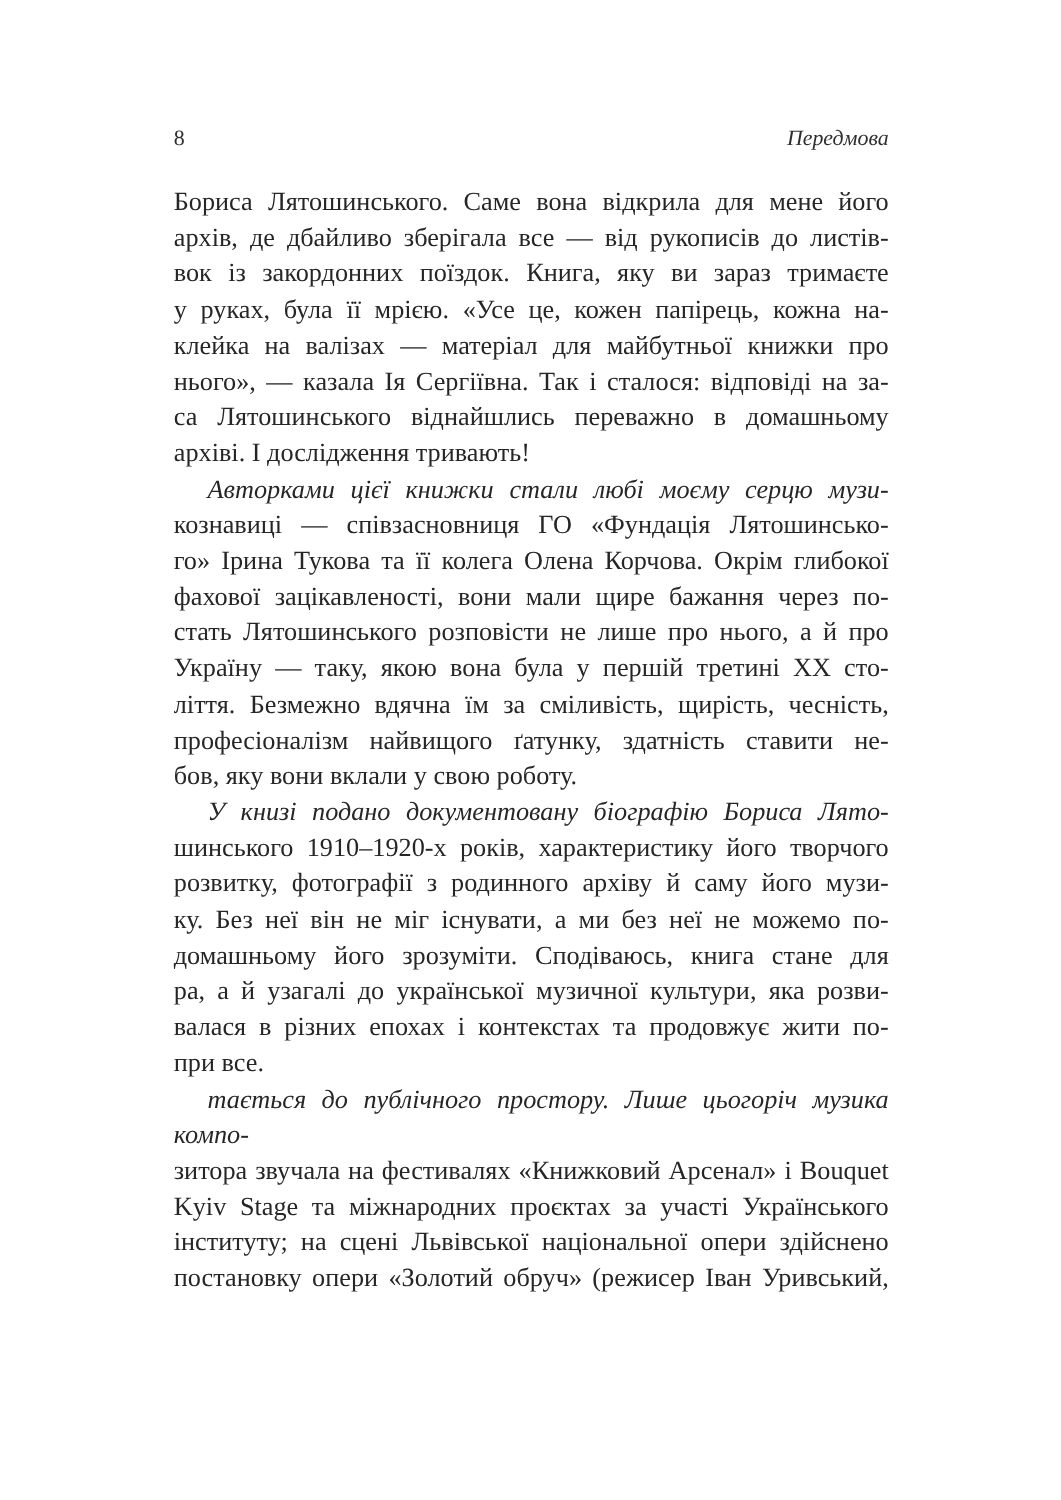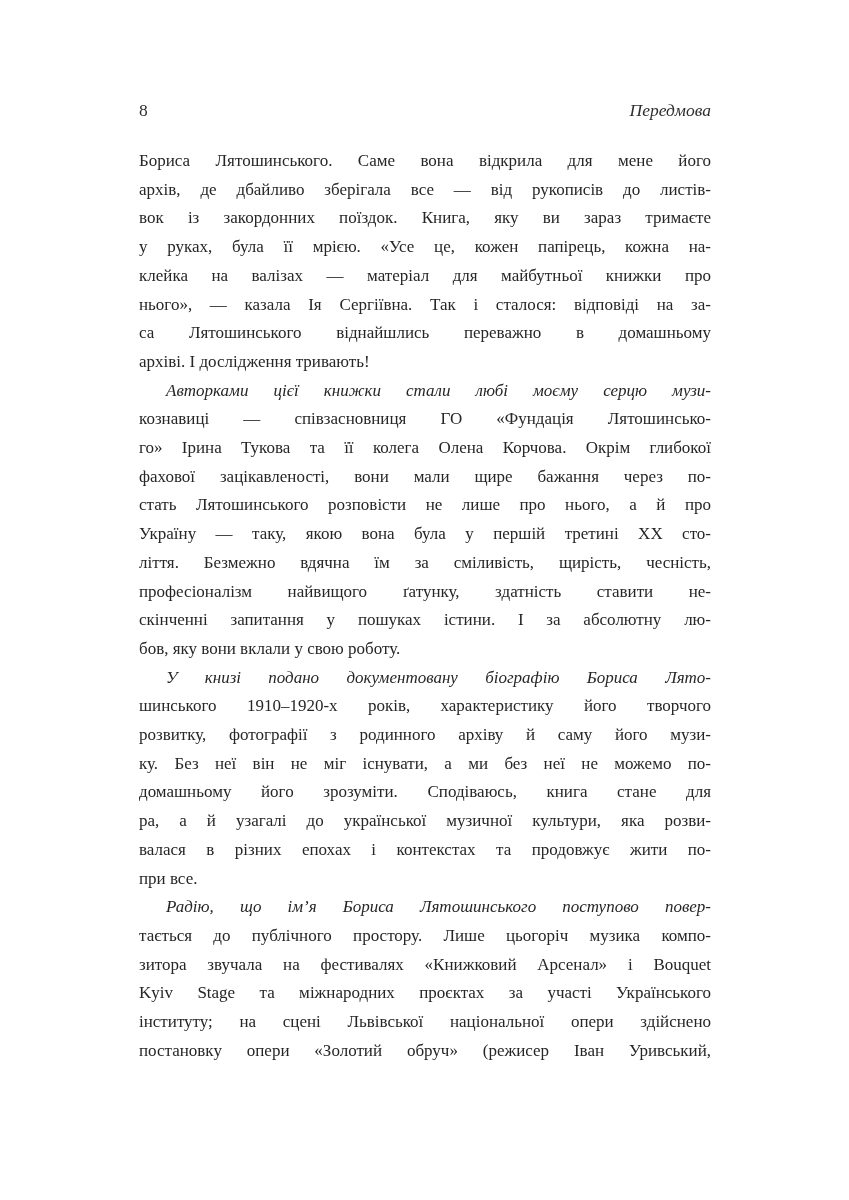--- a/index.html
+++ b/index.html
@@ -29,21 +29,21 @@
     font-size: 17.5px;
     line-height: 22px;
     color: #2e2e2e;
   }
   .running-head {
     font-style: italic;
     margin-top: 47px;
   }
   .body-text {
     margin-top: 26px;
-    font-size: 17px;
+    font-size: 21px;
     line-height: 28.7px;
   }
   .para {
     margin: 0;
   }
   .line {
     text-align: justify;
     text-align-last: justify;
     white-space: normal;
   }
@@ -79,35 +79,33 @@
         </div>
         <div class="para indent-first">
           <div class="line">Авторками цієї книжки стали любі моєму серцю музи-</div>
           <div class="line">кознавиці — співзасновниця ГО «Фундація Лятошинсько-</div>
           <div class="line">го» Ірина Тукова та її колега Олена Корчова. Окрім глибокої</div>
           <div class="line">фахової зацікавленості, вони мали щире бажання через по-</div>
           <div class="line">стать Лятошинського розповісти не лише про нього, а й про</div>
           <div class="line">Україну — таку, якою вона була у першій третині ХХ сто-</div>
           <div class="line">ліття. Безмежно вдячна їм за сміливість, щирість, чесність,</div>
           <div class="line">професіоналізм найвищого ґатунку, здатність ставити не-</div>
-          <div class="line">скінченні запитання у пошуках істини. І за абсолютну лю-</div>
           <div class="line">бов, яку вони вклали у свою роботу.</div>
         </div>
         <div class="para indent-first">
           <div class="line">У книзі подано документовану біографію Бориса Лято-</div>
           <div class="line">шинського 1910–1920-х років, характеристику його творчого</div>
           <div class="line">розвитку, фотографії з родинного архіву й саму його музи-</div>
           <div class="line">ку. Без неї він не міг існувати, а ми без неї не можемо по-</div>
           <div class="line">домашньому його зрозуміти. Сподіваюсь, книга стане для</div>
           <div class="line">ра, а й узагалі до української музичної культури, яка розви-</div>
           <div class="line">валася в різних епохах і контекстах та продовжує жити по-</div>
           <div class="line">при все.</div>
         </div>
         <div class="para indent-first continues">
-          <div class="line">Радію, що ім’я Бориса Лятошинського поступово повер-</div>
           <div class="line">тається до публічного простору. Лише цьогоріч музика компо-</div>
           <div class="line">зитора звучала на фестивалях «Книжковий Арсенал» і Bouquet</div>
           <div class="line">Kyiv Stage та міжнародних проєктах за участі Українського</div>
           <div class="line">інституту; на сцені Львівської національної опери здійснено</div>
           <div class="line">постановку опери «Золотий обруч» (режисер Іван Уривський,</div>
         </div>
       </div>
   </div>
 </div>
 

